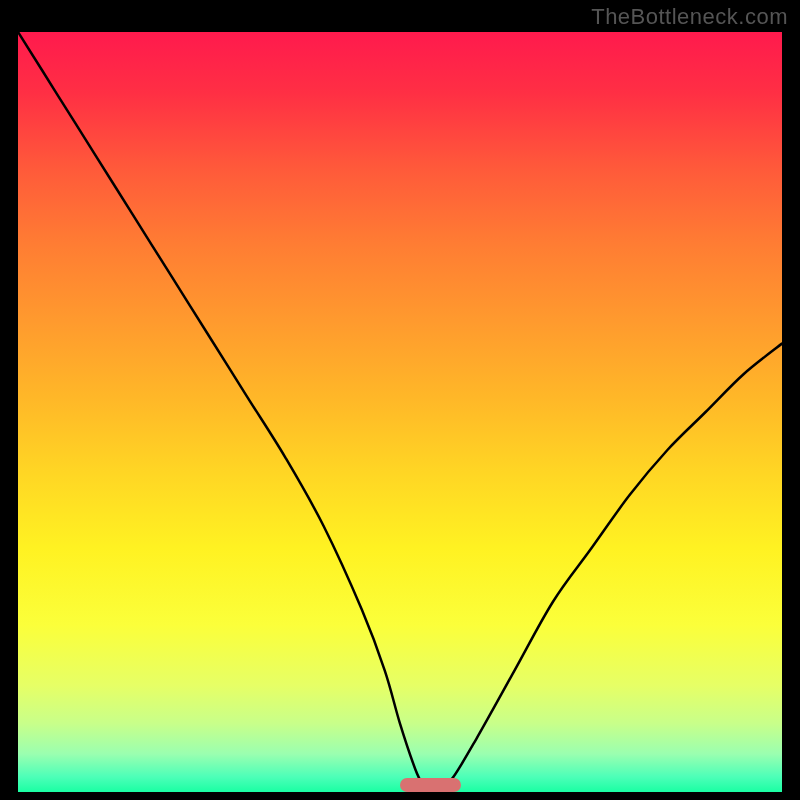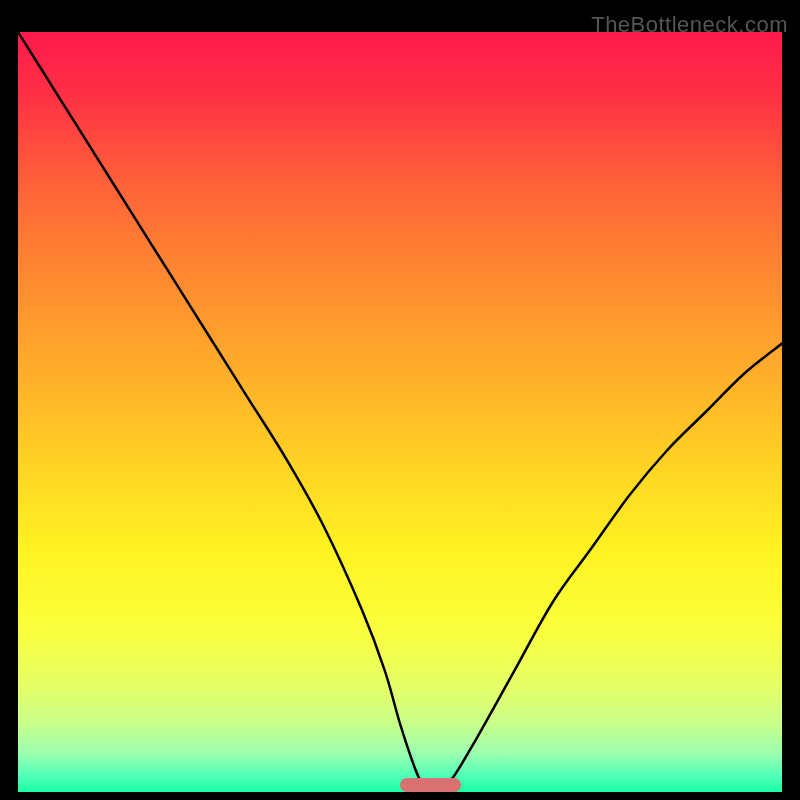--- a/index.html
+++ b/index.html
@@ -18,21 +18,20 @@
     position: relative;
   }
   .watermark {
     position: absolute;
     top: 4px;
     right: 12px;
     color: #555;
     font-size: 22px;
     letter-spacing: 0.5px;
     font-weight: 500;
-    margin-top: 8px;
   }
   .plot {
     position: absolute;
     left: 18px;
     top: 32px;
     width: 764px;
     height: 760px;
     background: linear-gradient(to bottom,
       #ff1a4d 0%,
       #ff2f44 8%,

